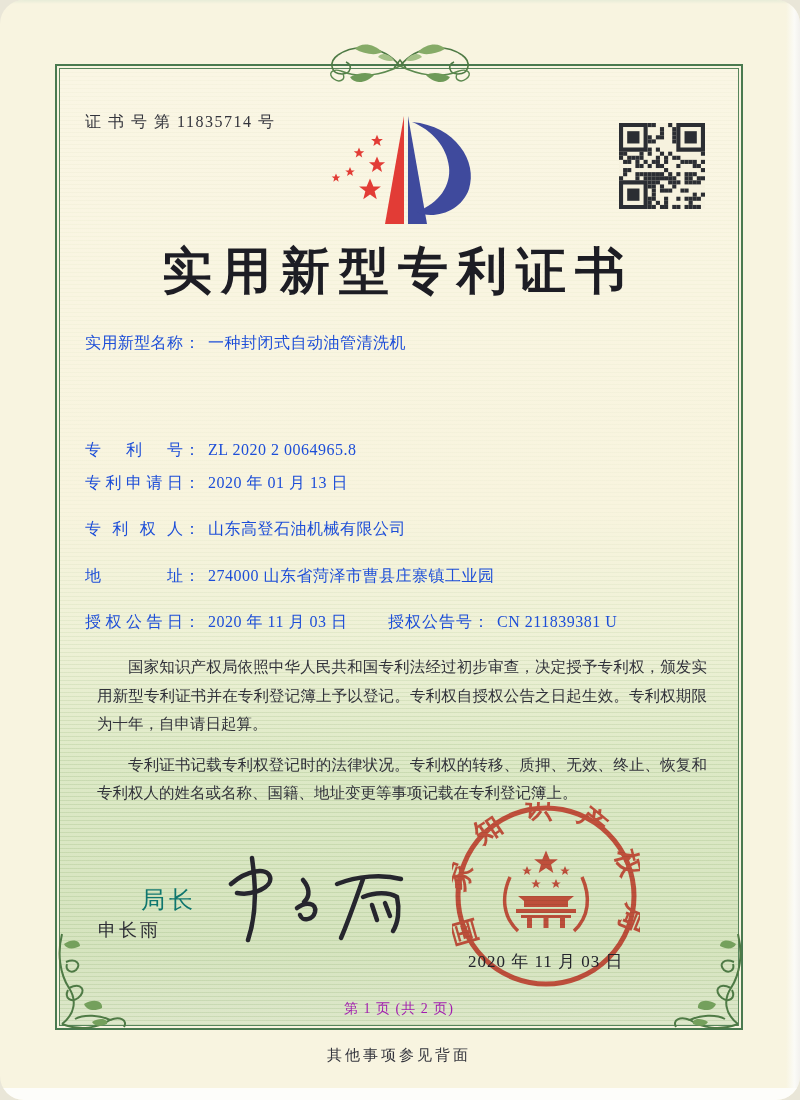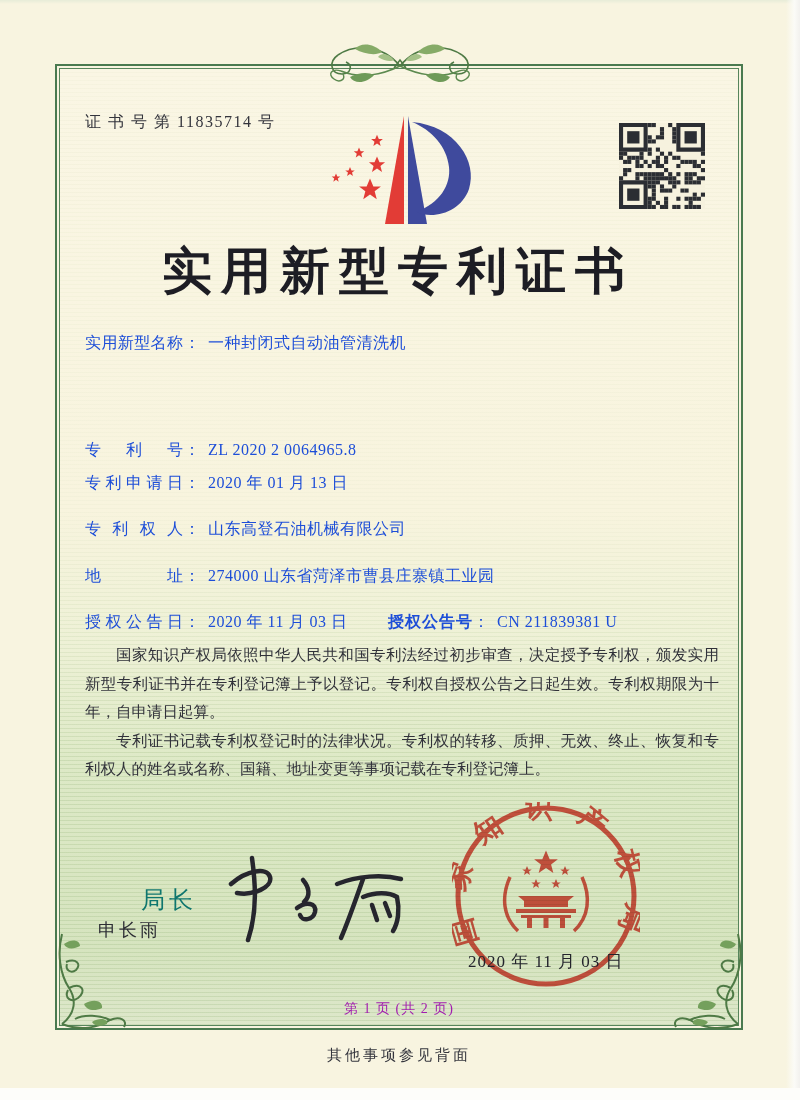--- a/index.html
+++ b/index.html
@@ -1,17 +1,17 @@
 <!DOCTYPE html>
 <html><head>
 <meta charset="utf-8">
 <style>
   html,body{margin:0;padding:0;background:#e9e6d8;}
   .page{position:relative;width:800px;height:1100px;overflow:hidden;
-        background:#f8f4e0;font-family:"Liberation Serif","DejaVu Serif",serif;color:#2f3038;}
+        background:#f8f4e0;font-family:"Liberation Serif","DejaVu Serif",serif;color:#2f3038;border-radius:24px;}
   
   .edge-right{position:absolute;right:0;top:0;width:14px;height:100%;background:linear-gradient(90deg,rgba(255,255,255,0),#fbfbf7 60%,#f2f1ee);}
   .edge-bottom{position:absolute;left:0;bottom:0;width:100%;height:12px;background:#fdfdfa;}
   .edge-top{position:absolute;left:0;top:0;width:100%;height:4px;background:linear-gradient(180deg,#e7ecd8,rgba(255,255,255,0));}
 
   
   .frame{position:absolute;left:55px;top:64px;width:688px;height:966px;border:2px solid #4a7a50;box-sizing:border-box;}
   .frame-inner{position:absolute;inset:2px;border:1px solid #57855c;
      background:linear-gradient(180deg,#faf6e4 0%,#f8f4de 46%,#eef1d6 60%,#dde9c6 73%,#d6e4bf 92%,#dde7ca 100%);}
   .frame-inner::after{content:"";position:absolute;inset:0;
@@ -22,24 +22,24 @@
   .abs{position:absolute;}
   .cert-no{left:85px;top:112px;font-size:16px;letter-spacing:1.5px;color:#33343c;}
   .title{left:0;top:238px;width:796px;text-align:center;font-size:50px;font-weight:700;
          letter-spacing:9px;color:#1d1d24;}
 
   .row{left:85px;width:640px;font-size:16px;color:#1d4ed8;white-space:nowrap;}
   .flabel{display:inline-block;width:98px;text-align:justify;text-align-last:justify;vertical-align:top;}
   .colon{margin:0 8px 0 1px;}
   .fval{letter-spacing:.5px;}
   .grant-right{position:absolute;left:303px;top:0;white-space:nowrap;}
-  .grant-right .flabel{width:84px;font-weight:bold;}
+  .grant-right .flabel{width:84px;}
 
   .paras{left:85px;top:641px;width:634px;font-size:15.5px;line-height:28.5px;color:#31323a;text-align:justify;}
-  .paras p{margin:0;text-indent:2em;}
+  .paras p{margin:12px;text-indent:2em;}
 
   .signer-title{left:98px;top:884px;font-size:24px;letter-spacing:4px;color:#0f766e;margin-left:43px;}
   .signer-name{left:98px;top:918px;font-size:18px;letter-spacing:3px;color:#2c2d34;}
 
   .seal{left:452px;top:802px;width:188px;height:188px;mix-blend-mode:multiply;opacity:.93;}
   .seal-date{left:468px;top:950px;font-size:17px;letter-spacing:1px;color:#23242c;white-space:nowrap;}
 
   .page-no{left:55px;top:1000px;width:688px;text-align:center;font-size:14px;letter-spacing:1px;color:#a21caf;}
   .back-note{left:55px;top:1046px;width:688px;text-align:center;font-size:15px;letter-spacing:3px;color:#33343c;}
 

